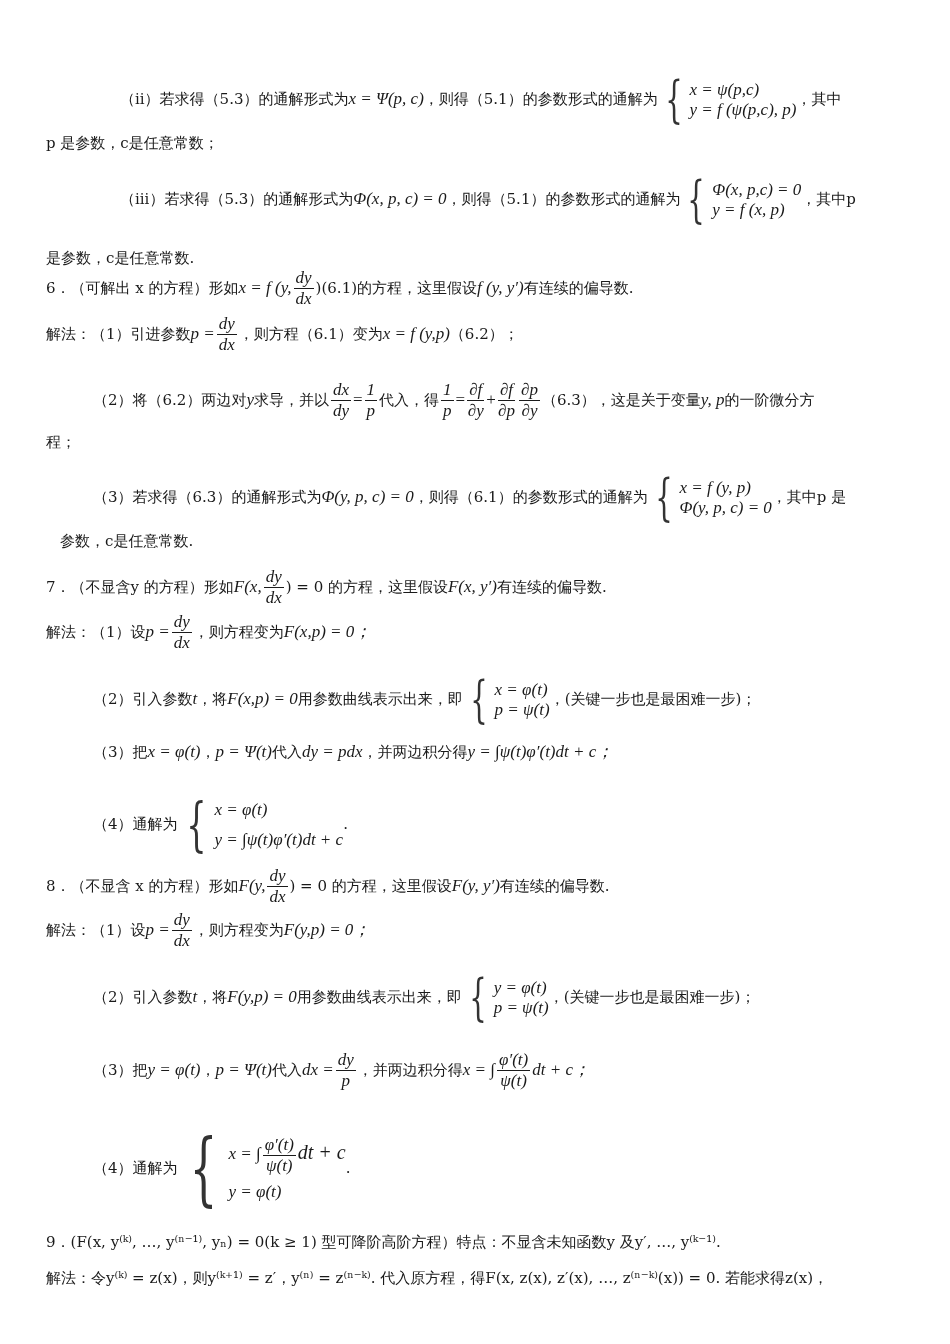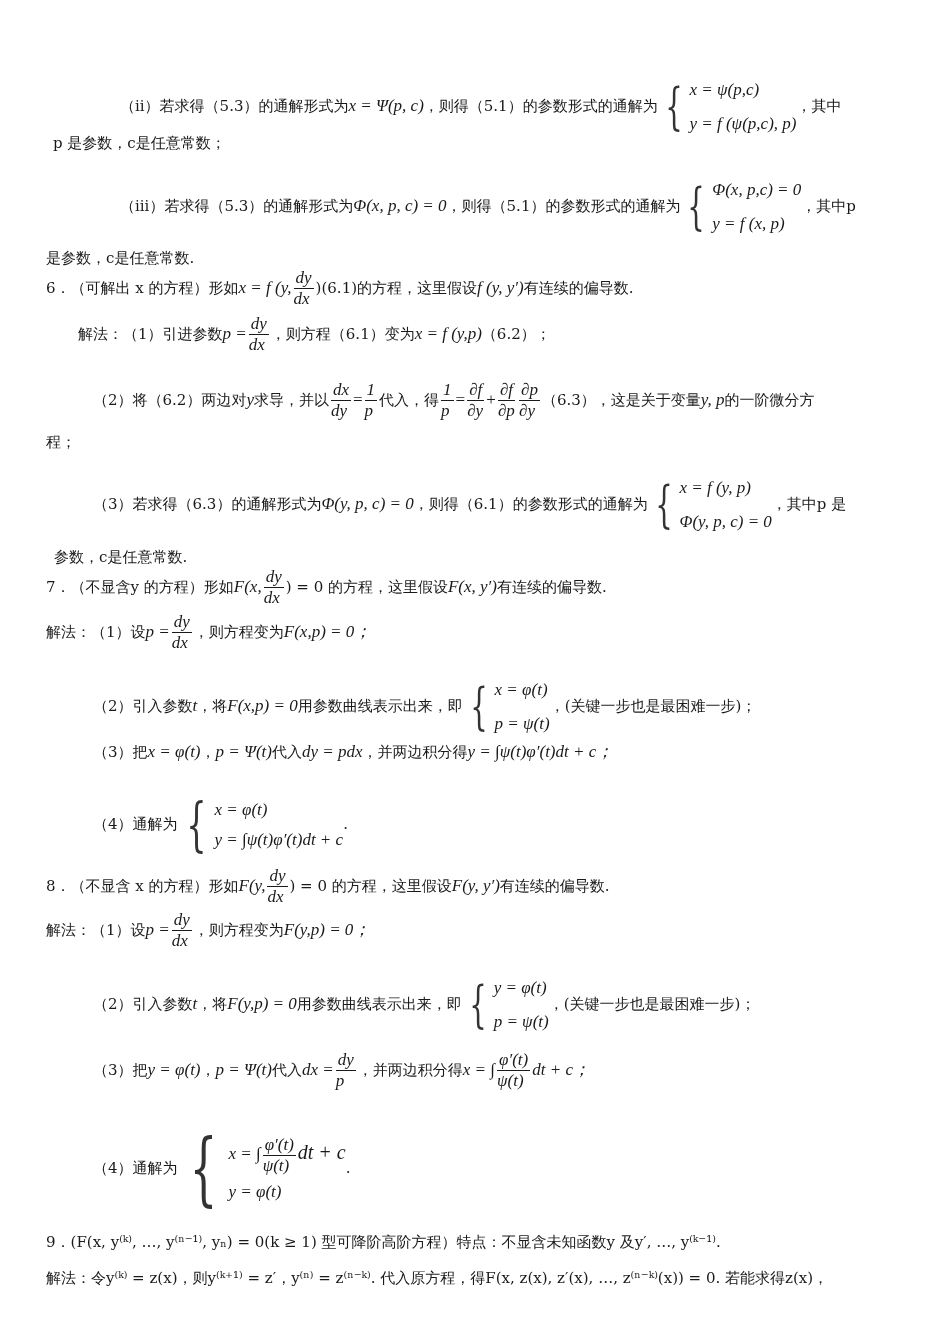--- a/index.html
+++ b/index.html
@@ -1,59 +1,59 @@
 <!DOCTYPE html>
 <html><head>
 <meta charset="utf-8">
 <style>
   html,body{margin:0;padding:0;background:#fff;}
   body{width:950px;height:1344px;position:relative;overflow:hidden;
        font-family:"DejaVu Serif","Liberation Serif",serif;color:#1a1a1a;font-size:15px;}
   .ln{position:absolute;white-space:nowrap;line-height:20px;}
   .m{font-family:"Liberation Serif","DejaVu Serif",serif;font-style:italic;font-size:17px;text-align:right;}
   .mu{font-family:"Liberation Serif","DejaVu Serif",serif;font-size:17px;}
-  .frac{display:inline-flex;flex-direction:column;vertical-align:middle;
+  .frac{display:inline-flex;flex-direction:column;align-items:center;vertical-align:middle;
         font-family:"Liberation Serif",serif;font-style:italic;font-size:17px;line-height:20px;margin:0 2px;}
   .frac .num{border-bottom:1px solid #1a1a1a;padding:0 2px;}
   .sys{display:inline-flex;align-items:center;vertical-align:middle;}
   .brace{font-family:"DejaVu Serif",serif;font-weight:200;transform:scaleX(0.55);display:inline-block;color:#333;}
-  .sys .rows{display:flex;flex-direction:column;font-family:"Liberation Serif",serif;font-style:italic;font-size:17px;gap:14px;}
+  .sys .rows{display:flex;flex-direction:column;font-family:"Liberation Serif",serif;font-style:italic;font-size:17px;}
 </style>
 </head>
 <body>
 
 <div class="ln" style="left:120px;top:80px;">
   <span>（ii）若求得（5.3）的通解形式为</span><span class="m">x = Ψ(p, c)</span><span>，则得（5.1）的参数形式的通解为</span><span class="sys">
       <span class="brace" style="font-size:50px;">{</span>
       <span class="rows">
         <span>x = ψ(p,c)</span>
         <span>y = f (ψ(p,c), p)</span>
       </span>
     </span><span>，其中</span>
 </div>
-<div class="ln" style="left:46px;top:133px;margin-left:7px;">p 是参数，c是任意常数；</div>
+<div class="ln" style="left:46px;top:133px;">p 是参数，c是任意常数；</div>
 
 <div class="ln" style="left:120px;top:180px;">
   <span>（iii）若求得（5.3）的通解形式为</span><span class="m">Φ(x, p, c) = 0</span><span>，则得（5.1）的参数形式的通解为</span><span class="sys">
       <span class="brace" style="font-size:50px;">{</span>
       <span class="rows">
         <span>Φ(x, p,c) = 0</span>
         <span>y = f (x, p)</span>
       </span>
     </span><span>，其中p</span>
 </div>
 <div class="ln" style="left:46px;top:248px;">是参数，c是任意常数.</div>
 
 <div class="ln" style="left:46px;top:268px;">
   <span>6．（可解出 x 的方程）形如</span><span class="m">x = f (y,</span><span class="frac">
       <span class="num">dy</span>
       <span>dx</span>
     </span><span>)(6.1)的方程，这里假设</span><span class="m">f (y, y′)</span><span>有连续的偏导数.</span>
 </div>
-<div class="ln" style="left:46px;top:314px;margin-left:32px;">
+<div class="ln" style="left:46px;top:314px;">
   <span>解法：（1）引进参数</span><span class="m">p =</span><span class="frac">
       <span class="num">dy</span>
       <span>dx</span>
     </span><span>，则方程（6.1）变为</span><span class="m">x = f (y,p)</span><span>（6.2）；</span>
 </div>
 <div class="ln" style="left:93px;top:380px;">
   <span>（2）将（6.2）两边对</span><span class="m">y</span><span>求导，并以</span><span class="frac">
       <span class="num">dx</span>
       <span>dy</span>
     </span><span class="mu">=</span><span class="frac">
@@ -76,21 +76,21 @@
 <div class="ln" style="left:46px;top:432px;">程；</div>
 <div class="ln" style="left:93px;top:478px;">
   <span>（3）若求得（6.3）的通解形式为</span><span class="m">Φ(y, p, c) = 0</span><span>，则得（6.1）的参数形式的通解为</span><span class="sys">
       <span class="brace" style="font-size:50px;">{</span>
       <span class="rows">
         <span>x = f (y, p)</span>
         <span>Φ(y, p, c) = 0</span>
       </span>
     </span><span>，其中p 是</span>
 </div>
-<div class="ln" style="left:54px;top:531px;margin-top:16px;">参数，c是任意常数.</div>
+<div class="ln" style="left:60px;top:531px;">参数，c是任意常数.</div>
 
 <div class="ln" style="left:46px;top:567px;">
   <span>7．（不显含y 的方程）形如</span><span class="m">F(x,</span><span class="frac">
       <span class="num">dy</span>
       <span>dx</span>
     </span><span>) = 0 的方程，这里假设</span><span class="m">F(x, y′)</span><span>有连续的偏导数.</span>
 </div>
 <div class="ln" style="left:46px;top:612px;">
   <span>解法：（1）设</span><span class="m">p =</span><span class="frac">
       <span class="num">dy</span>

